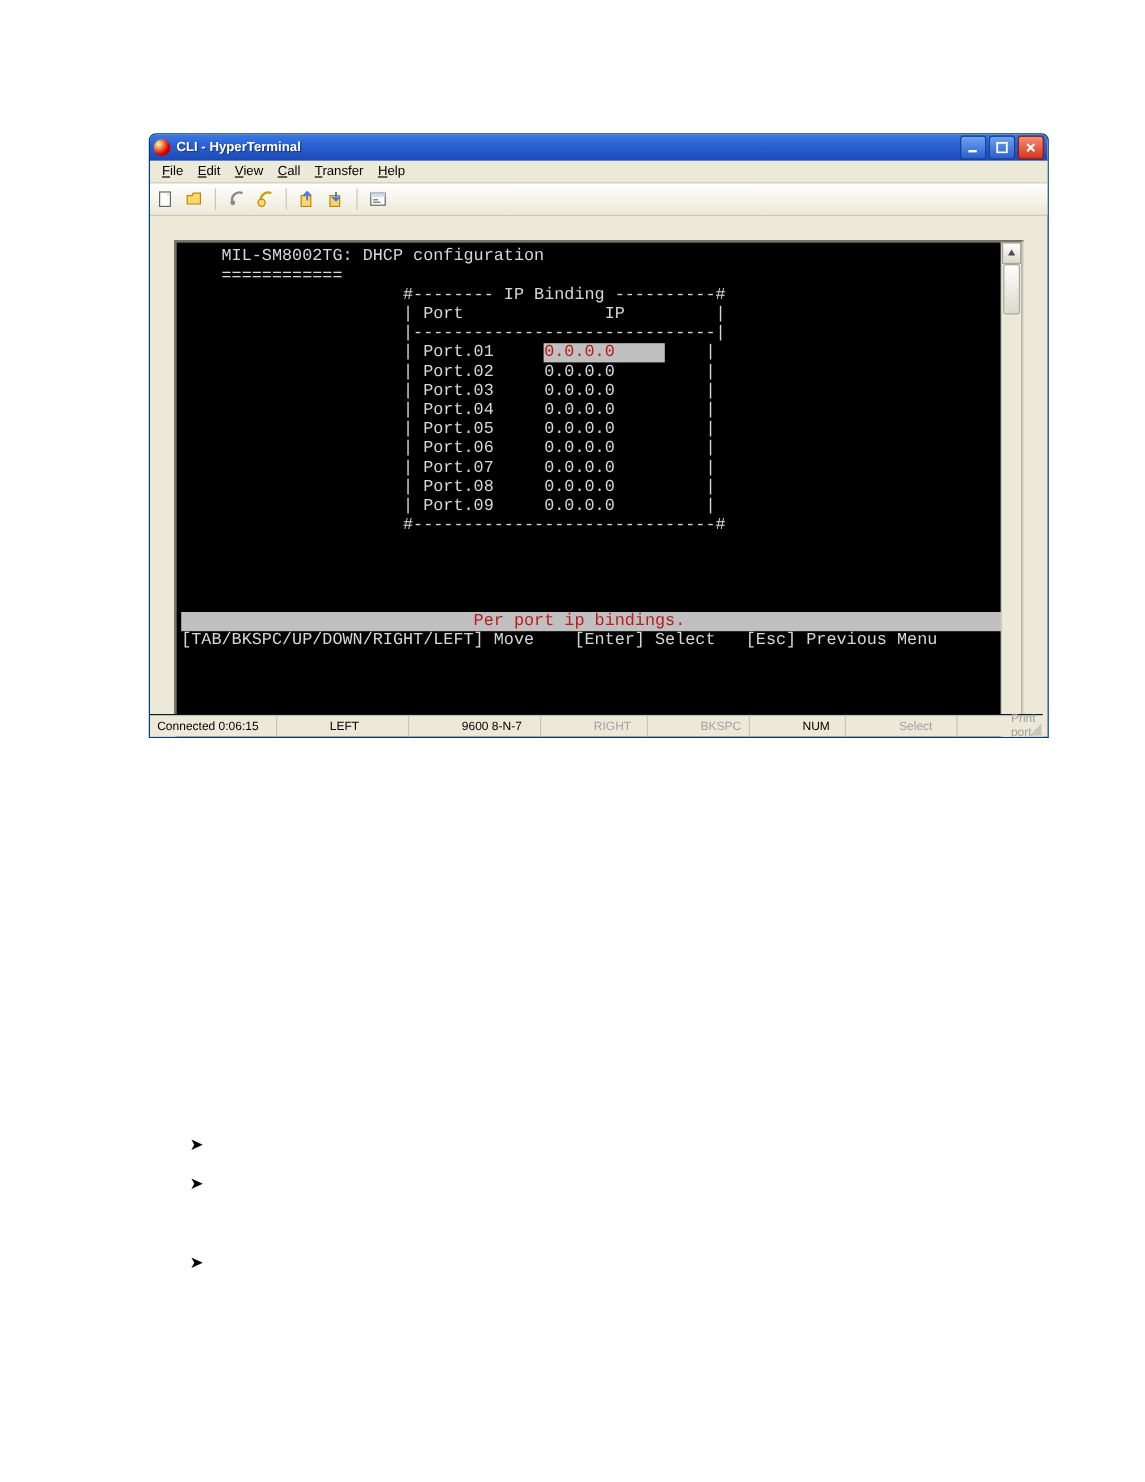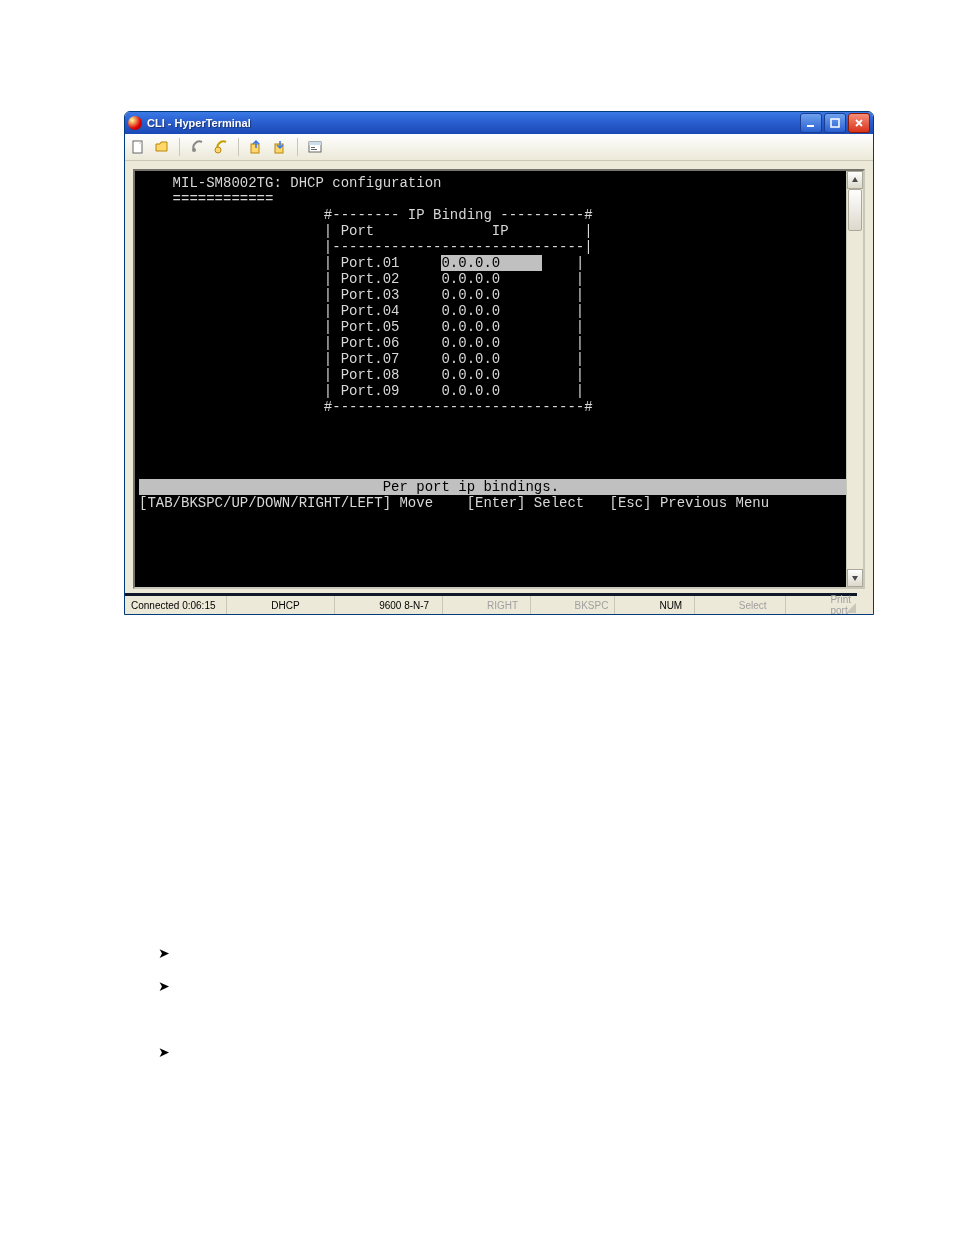--- a/index.html
+++ b/index.html
@@ -13,30 +13,30 @@
   .wbtn.min,.wbtn.max{background:linear-gradient(to bottom,#6fa2ee,#2a5fd0);border:1px solid #1b3f90;}
   .wbtn.close{background:linear-gradient(to bottom,#f58e7a,#d9331a);border:1px solid #8b1a00;}
   .wbtn svg{width:10px;height:10px;}
   .menubar{height:18px;background:#ece9d8;border-bottom:1px solid #c9c7ba;display:flex;align-items:center;padding:0 4px;font-size:11px;}
   .menuitem{padding:1px 6px;cursor:pointer;}
   .menuitem .ul{text-decoration:underline;}
   .toolbar{height:26px;border-bottom:1px solid #c9c7ba;display:flex;align-items:center;padding:0 4px;gap:6px;background:linear-gradient(to bottom,#fefefe,#ece9d8);}
   .tool{width:18px;height:18px;display:flex;align-items:center;justify-content:center;cursor:pointer;}
   .tool svg{width:16px;height:16px;}
   .sep{width:1px;height:18px;background:#c9c7ba;margin:0 2px;}
-  .termwrap{position:relative;margin:8px;border:2px inset #c9c7ba;background:#fff;height:416px;}
+  .termwrap{position:relative;margin:20px;border:2px inset #c9c7ba;background:#fff;height:416px;}
   .terminal{position:absolute;inset:0;margin:0;background:#000;color:#d7d7d7;font-family:"Lucida Console","Courier New",monospace;font-size:14px;line-height:16px;padding:4px 4px 4px 4px;overflow:hidden;white-space:pre;}
   .scrollbar{position:absolute;right:0;top:0;bottom:0;width:16px;background:#ece9d8;border-left:1px solid #c9c7ba;}
   .sbbtn{height:16px;background:linear-gradient(to bottom,#fefefe,#dcd9cc);border:1px solid #aca899;display:flex;align-items:center;justify-content:center;}
   .sbbtn.bot{position:absolute;bottom:0;left:0;right:0;}
   .sbbtn svg{width:8px;height:8px;}
   .sbthumb{position:absolute;left:1px;right:1px;top:18px;height:40px;background:linear-gradient(to bottom,#fefefe,#dcd9cc);border:1px solid #aca899;border-radius:2px;}
   .term-line{display:block;}
-  .hl{background:#c0c0c0;color:#000000;}
-  .statusbar{position:absolute;left:0;right:16px;bottom:0;height:18px;background:#ece9d8;border-top:3px solid #0f172a;display:flex;font-size:10px;gap:38px;}
+  .hl{background:#c0c0c0;color:#b91c1c;}
+  .statusbar{position:absolute;left:0;right:4px;bottom:0;height:18px;background:#ece9d8;border-top:1px solid #0f172a;display:flex;font-size:10px;gap:38px;}
   .sb-cell{border-right:1px solid #c9c7ba;padding:1px 6px;display:flex;align-items:center;}
   .sb-cell.dis{color:#a0a0a0;}
   .sb-cell.last{border-right:none;flex:1;}
   .grip{position:absolute;right:1px;bottom:1px;width:12px;height:12px;}
   .grip::before{content:"";position:absolute;right:0;bottom:0;width:0;height:0;border-style:solid;border-width:0 0 10px 10px;border-color:transparent transparent #c9c7ba transparent;}
   .bullet{position:absolute;font-size:14px;color:#000;}
 </style>
 </head>
 <body>
 
@@ -59,20 +59,28 @@
             </svg>
         </div>
         <div class="wbtn close">
           <svg viewBox="0 0 10 10">
               <path d="M2 2 L8 8 M8 2 L2 8" stroke="#fff" stroke-width="1.8"></path>
             </svg>
         </div>
       </div>
     </div>
 
+    <div class="menubar">
+      <div class="menuitem"><span class="ul">F</span><span>ile</span></div>
+      <div class="menuitem"><span class="ul">E</span>dit</div>
+      <div class="menuitem"><span class="ul">V</span>iew</div>
+      <div class="menuitem"><span class="ul">C</span>all</div>
+      <div class="menuitem"><span class="ul">T</span>ransfer</div>
+      <div class="menuitem"><span class="ul">H</span>elp</div>
+    </div>
 
     <div class="toolbar">
       <div class="tool">
           <svg viewBox="0 0 16 16">
             <rect x="3" y="2" width="9" height="12" fill="#fff" stroke="#666"></rect>
             <polygon points="9,2 12,5 9,5" fill="#ddd"></polygon>
           </svg>
         </div>
       <div class="tool">
           <svg viewBox="0 0 16 16">
@@ -128,21 +136,21 @@
         <div class="sbbtn bot">
             <svg viewBox="0 0 8 8">
               <polygon points="1,2 7,2 4,7" fill="#4a4a4a"></polygon>
             </svg>
           </div>
       </div>
     </div>
 
     <div class="statusbar">
       <div class="sb-cell" style="width:110px">Connected 0:06:15</div>
-      <div class="sb-cell" style="width:70px">DHCP</div>
+      <div class="sb-cell" style="width:70px">LEFT</div>
       <div class="sb-cell" style="width:70px">9600 8-N-7</div>
       <div class="sb-cell dis" style="width:45px">RIGHT</div>
       <div class="sb-cell dis" style="width:35px">BKSPC</div>
       <div class="sb-cell" style="width:35px">NUM</div>
       <div class="sb-cell dis" style="width:50px">Select</div>
       <div class="sb-cell dis last">Print port</div>
       <div class="grip"></div>
     </div>
 
   </div>

